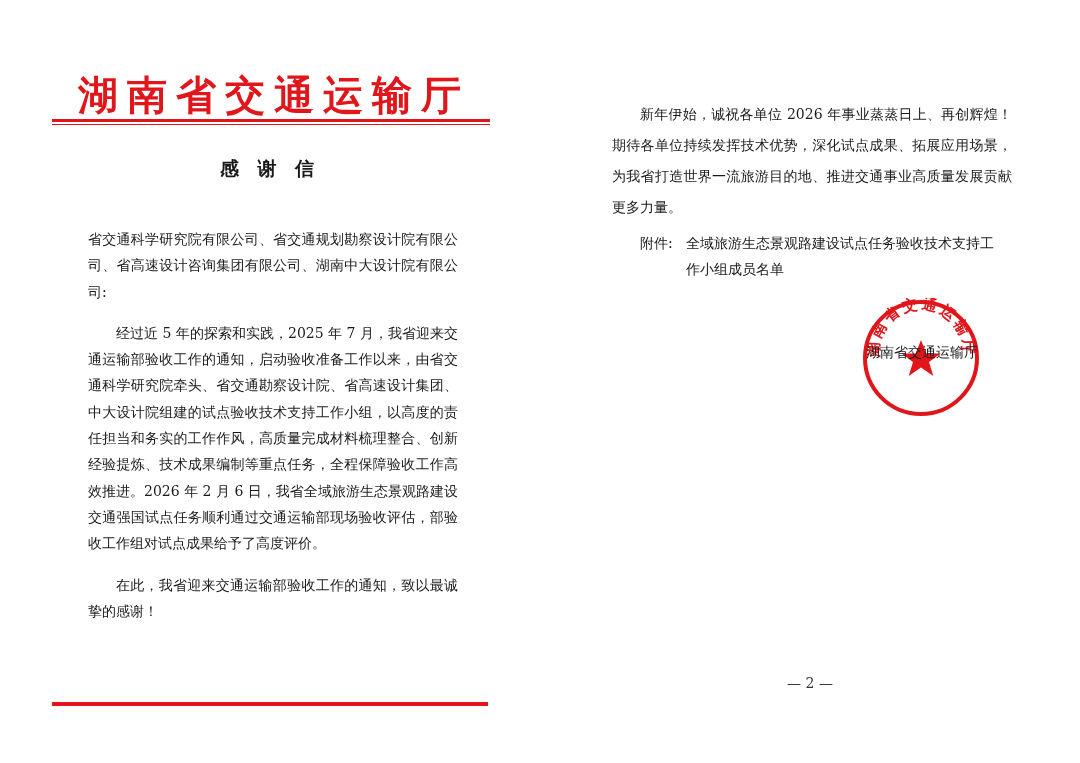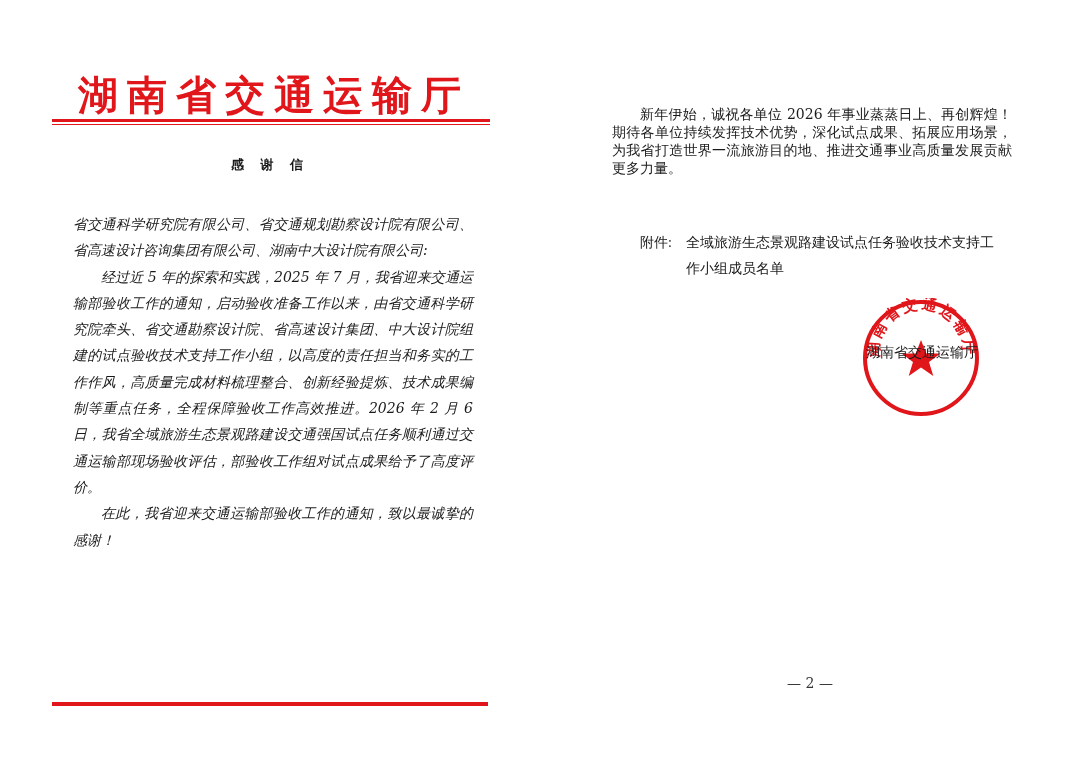--- a/index.html
+++ b/index.html
@@ -15,37 +15,37 @@
     position: absolute; left: 78px; top: 68px; width: 390px;
     font-size: 40px; font-weight: bold; color: #e0161b; letter-spacing: 9px;
     font-family: "DejaVu Serif", "Liberation Serif", serif; white-space: nowrap;
   }
   .rule-top-thick { position: absolute; left: 52px; top: 119px; width: 438px; height: 3px; background: #e0161b; }
   .rule-top-thin  { position: absolute; left: 52px; top: 124px; width: 438px; height: 1px; background: #e0161b; }
   .rule-bottom { position: absolute; left: 52px; top: 702px; width: 436px; height: 4px; background: #e0161b; }
 
   .title {
     position: absolute; left: 0; width: 540px; top: 156px; text-align: center;
-    font-size: 13px; font-weight: bold; letter-spacing: 6px;
+    font-size: 19px; font-weight: bold; letter-spacing: 6px;
   }
   .body-text {
     position: absolute; left: 73px; width: 400px; top: 211px;
     font-size: 14px; line-height: 26.3px; text-align: justify;
   }
-  .body-text p { margin: 0; font-style: italic; }
+  .body-text p { margin: 15px; }
   .indent { text-indent: 28px; }
 
   .right-text {
     position: absolute; left: 72px; width: 400px; top: 99px;
-    font-size: 14px; line-height: 18px; text-align: justify; margin-top: 6px;
+    font-size: 14px; line-height: 31px; text-align: justify;
   }
   .right-text p { margin: 0; }
   .attach {
     position: absolute; left: 100px; width: 380px; top: 230px;
-    font-size: 14px; line-height: 26.3px; font-family: Liberation Serif, serif;
+    font-size: 14px; line-height: 26.3px;
   }
   .attach .label { display: inline-block; width: 46px; vertical-align: top; }
   .attach .content { display: inline-block; width: 320px; vertical-align: top; }
 
   .seal {
     position: absolute; left: 321px; top: 298px; width: 120px; height: 120px;
   }
   .sign {
     position: absolute; left: 318px; top: 339px; font-size: 14px; line-height: 26px; text-align: right; width: 120px;
   }

